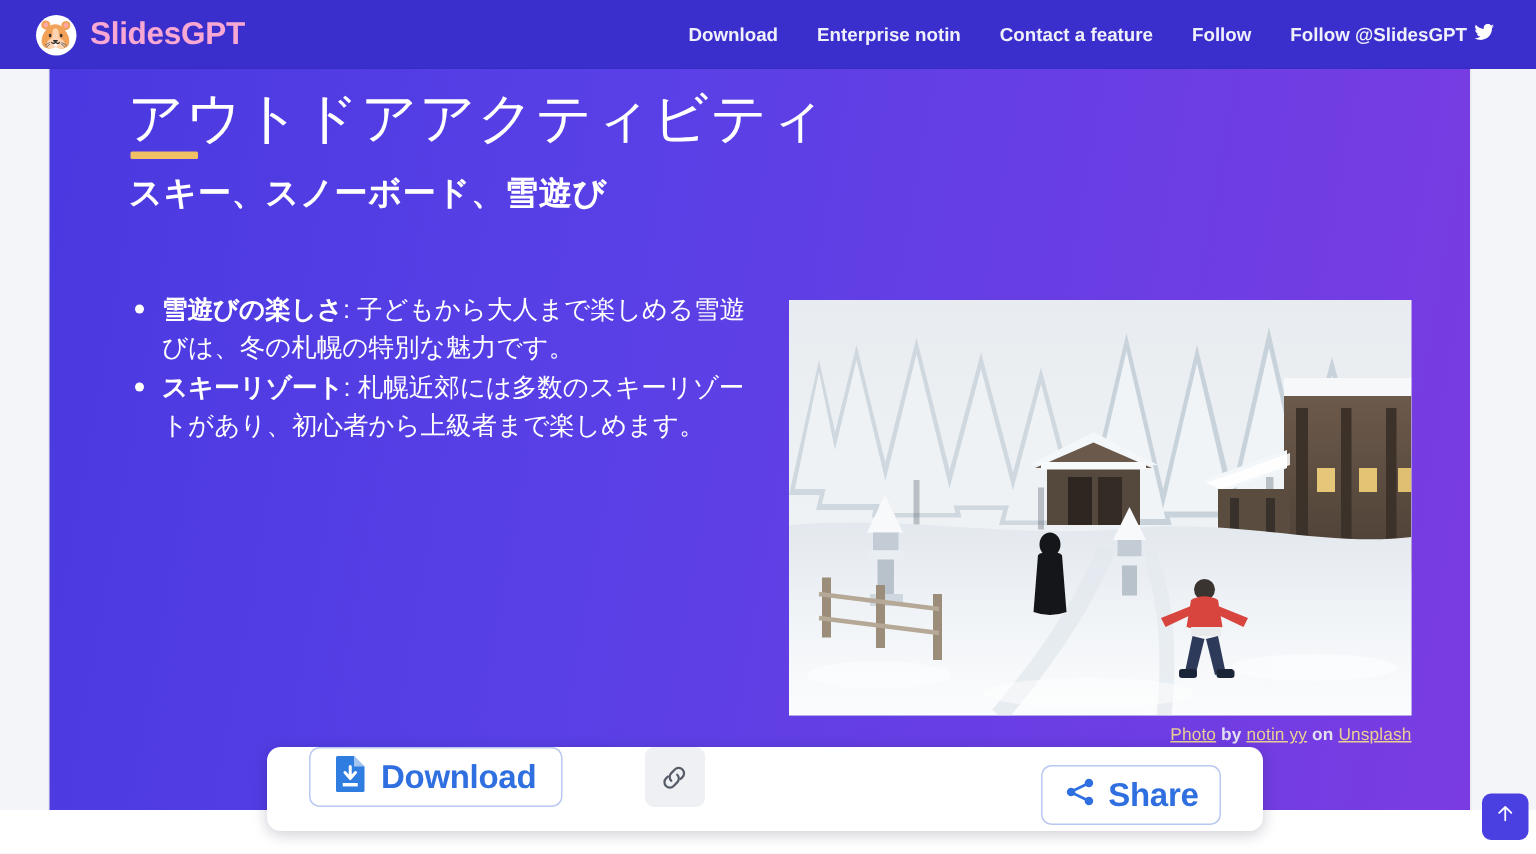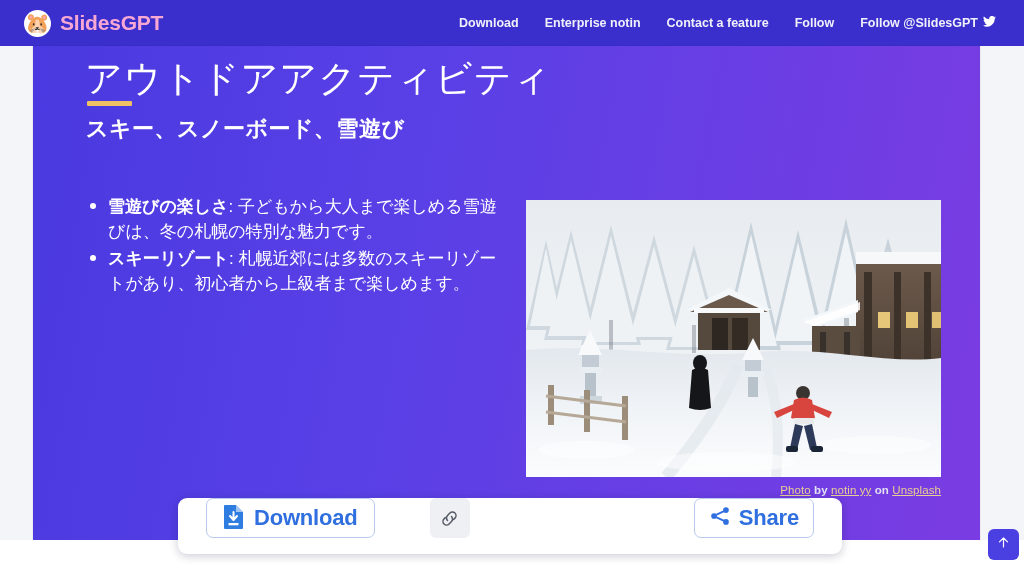--- a/index.html
+++ b/index.html
@@ -150,21 +150,21 @@
     background: #ffffff;
     color: #232323; font-size: 18px;
     white-space: nowrap;
     cursor: text;
   }
   .share-btn {
     margin-left: auto;
     display: flex; align-items: center; gap: 8px;
     height: 40px; padding: 0 14px;
     border: 1px solid #b9c8ef; border-radius: 7px;
-    background: #ffffff; cursor: pointer;
+    background: #ffffff; cursor: pointer; margin-top: 12px;
   }
   .share-btn span.label {
     color: #2f6fe0; font-size: 22px; font-weight: 600; letter-spacing: -0.2px;
   }
 
   
   .scroll-top {
     position: absolute; left: 988px; top: 529px;
     width: 31px; height: 31px;
     background: #4a3fe0;

